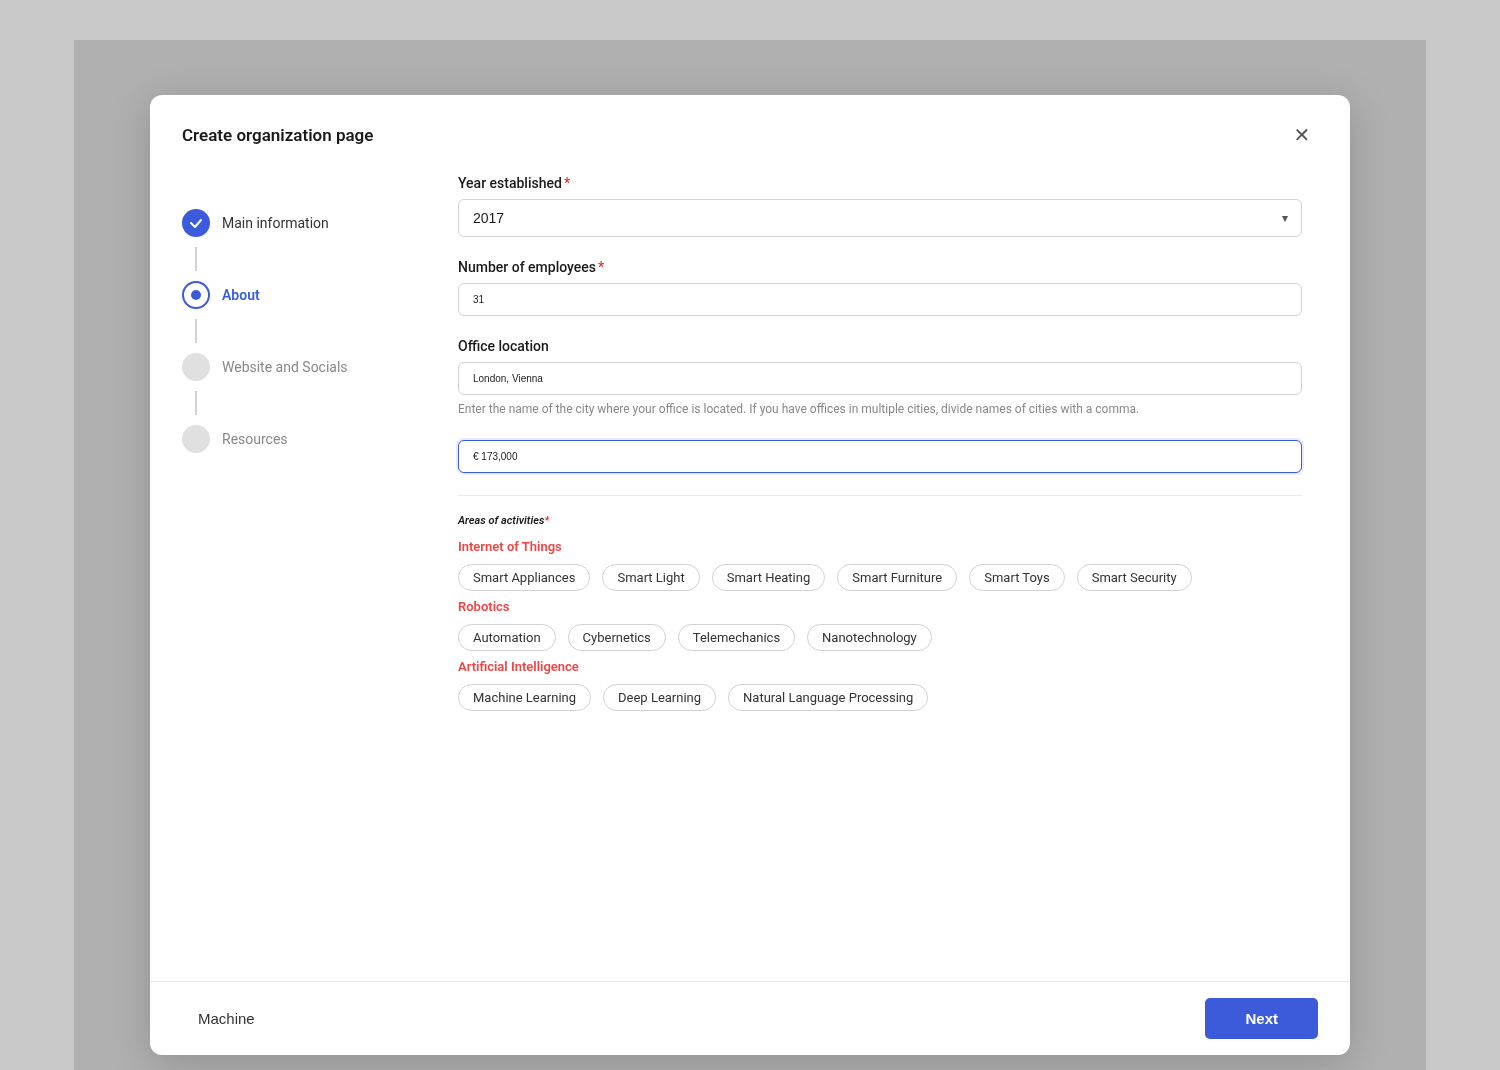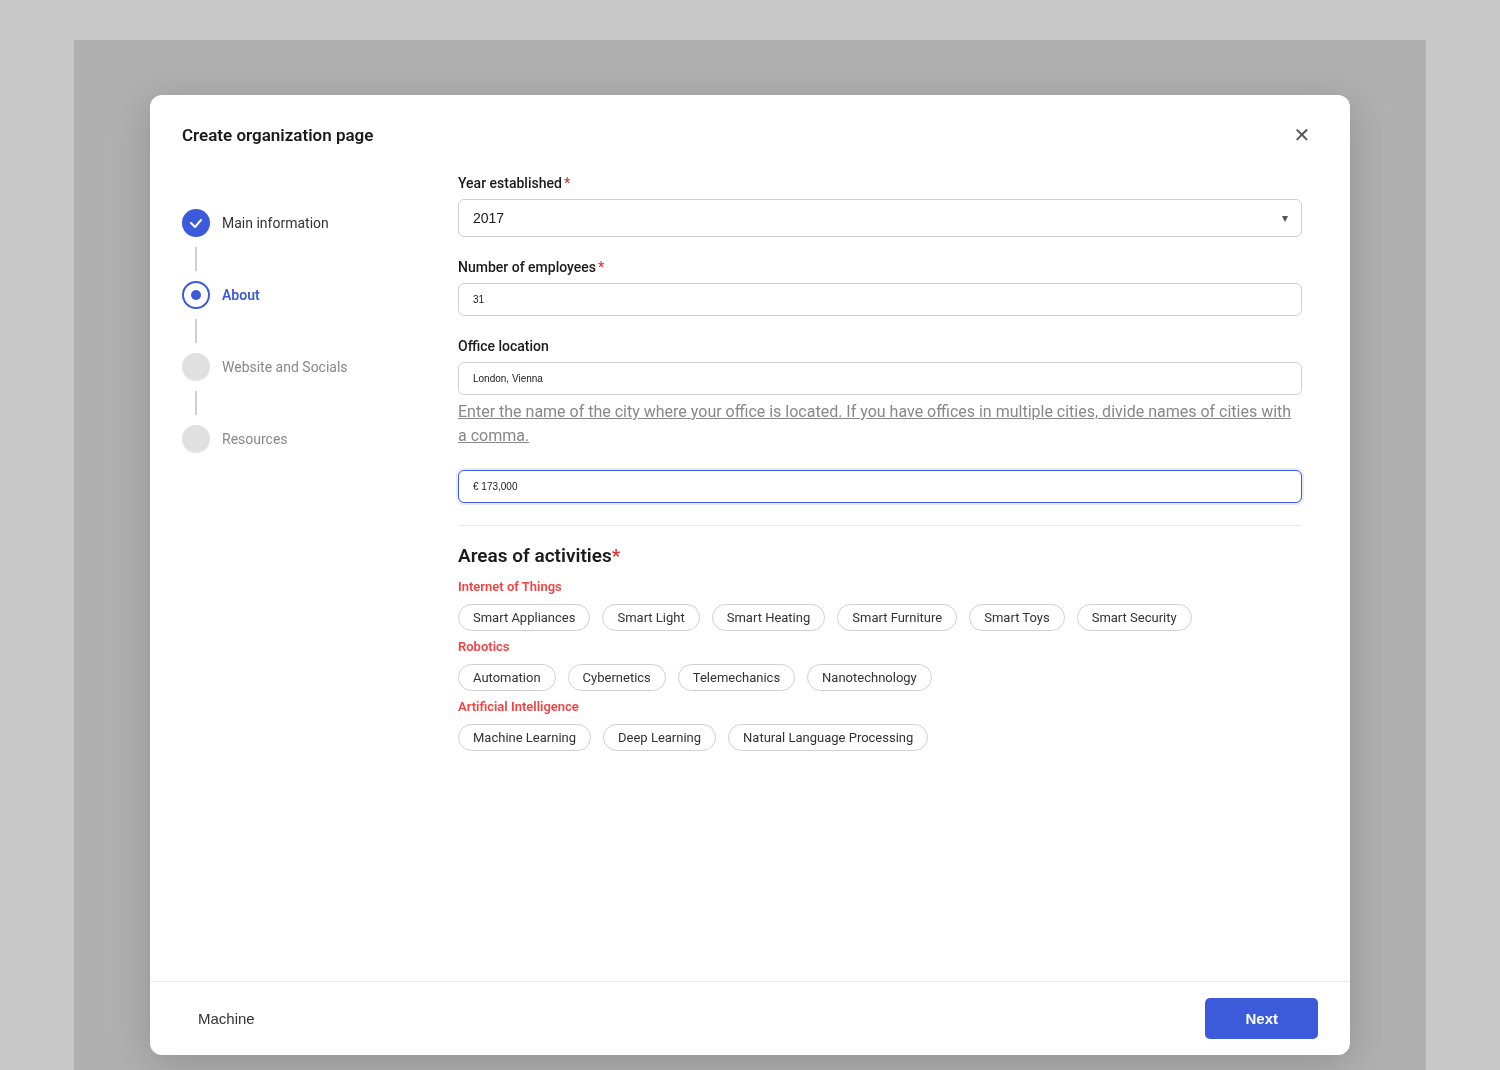--- a/index.html
+++ b/index.html
@@ -159,36 +159,36 @@
     .select-arrow {
       position: absolute;
       right: 14px;
       top: 50%;
       transform: translateY(-50%);
       pointer-events: none;
       color: #555;
       font-size: 12px;
     }
     .field-hint {
-      font-size: 16px;
+      font-size: 12px;
       color: #888;
       margin-top: 5px;
       line-height: 1.5;
-      text-decoration: underline;
     }
     .divider {
       height: 1px;
       background: #e8e8e8;
       margin: 18px 0;
     }
     .section-title {
-      font-size: 19px;
+      font-size: 11px;
       font-weight: 600;
       color: #1a1a1a;
       margin-bottom: 12px;
+      font-style: italic;
     }
     .section-title .required { color: #e03131; }
     .subsection-title {
       font-size: 13px;
       font-weight: 600;
       color: #ef4444;
       margin-bottom: 10px;
       margin-top: 6px;
     }
     .tags-row {

